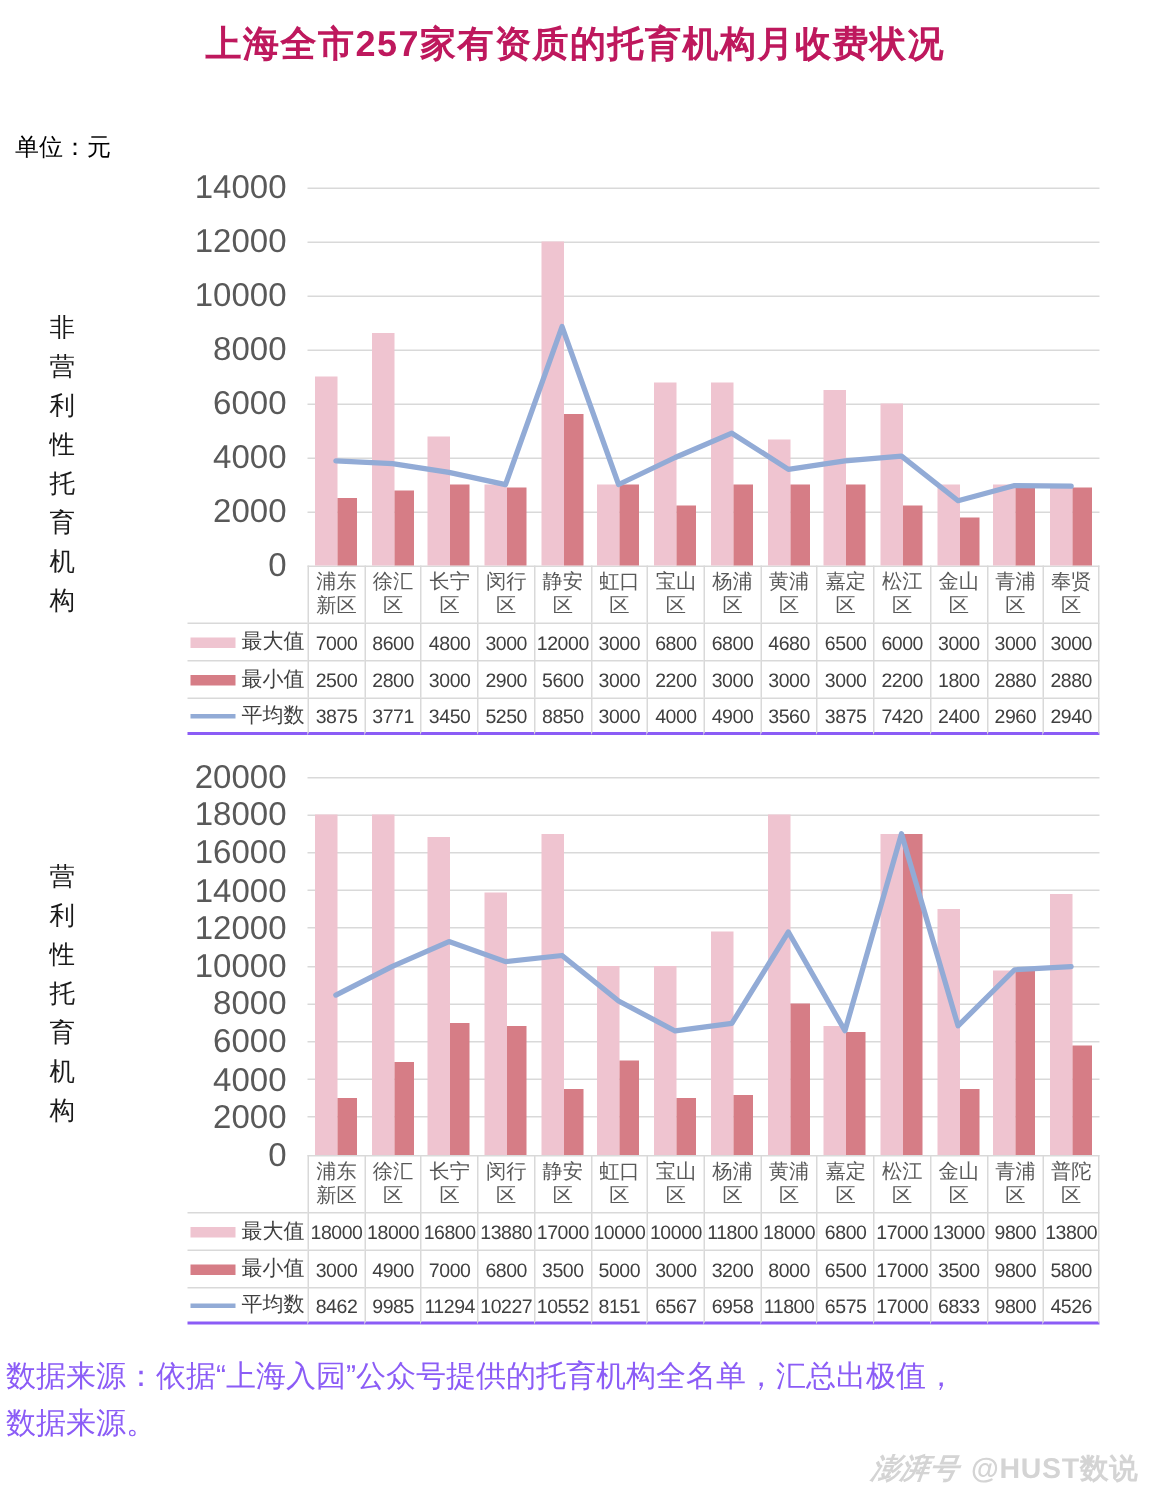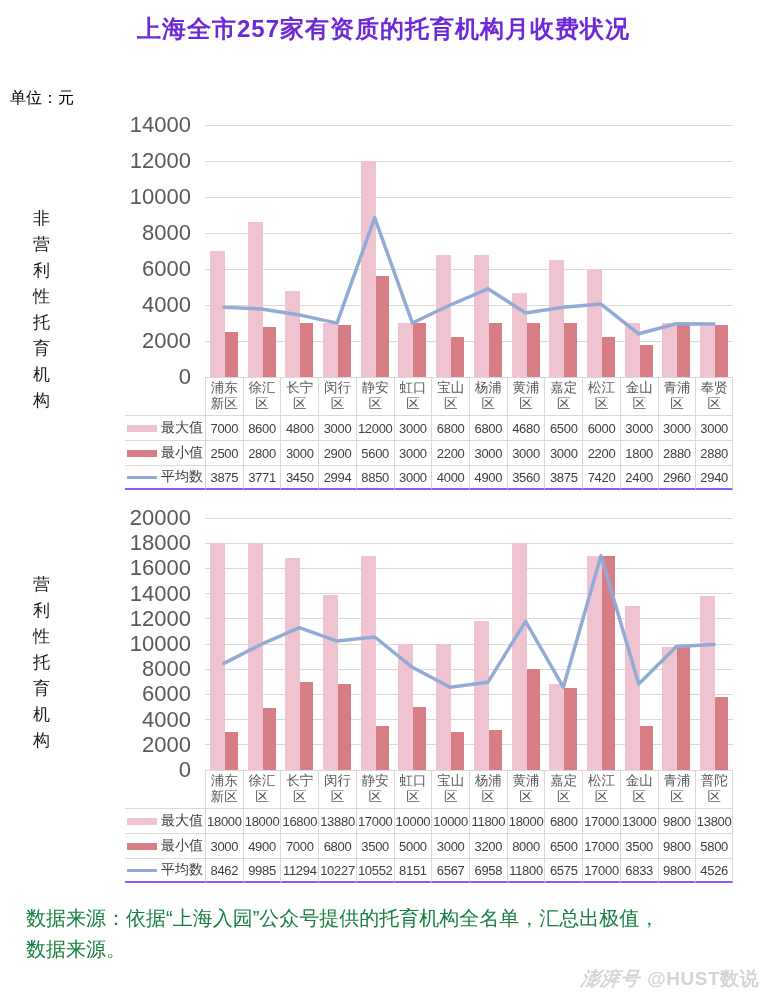--- a/index.html
+++ b/index.html
@@ -1,21 +1,21 @@
 <!DOCTYPE html>
 <html><head>
 <meta charset="utf-8">
 <style>
   * { margin:0; padding:0; box-sizing:border-box; }
   html,body { background:#ffffff; }
   body { font-family:"Liberation Sans","DejaVu Sans",sans-serif; }
   .page { position:relative; width:767px; height:1000px; background:#ffffff; overflow:hidden; margin:0 auto; }
 
   .title { position:absolute; top:13px; left:0; width:100%; text-align:center;
-           font-size:24px; font-weight:bold; color:#6d28d9; letter-spacing:1px; }
+           font-size:24px; font-weight:bold; color:#be185d; letter-spacing:1px; }
   .unit  { position:absolute; top:88px; left:10px; font-size:16px; color:#000; }
 
   .side-label { position:absolute; left:33px; width:27px; text-align:left;
                 font-size:17px; line-height:26px; color:#1a1a1a; word-break:break-all; }
   .side-label.s0 { top:206px; }
   .side-label.s1 { top:572px; }
 
   .chart-wrap { position:absolute; left:125px; width:608px; }
   .chart-wrap.c0 { top:113px; }
   .chart-wrap.c1 { top:506px; }
@@ -39,21 +39,21 @@
   .cell.head.last, .cell.val.last { border-right:1px solid #d9d9d9; }
   .cell.corner { border:none; }
   .cell.val { font-size:13px; border-left:1px solid #d9d9d9; border-top:1px solid #d9d9d9; letter-spacing:-0.3px; }
   .cell.rowlab { justify-content:flex-start; gap:4px; border-top:1px solid #d9d9d9;
                  font-size:14px; color:#404040; padding-left:2px; }
   .cell.bottom { border-bottom:2px solid #8b5cf6; }
   .swatch { display:inline-block; }
   .sw-bar { width:30px; height:7px; }
   .sw-line { width:30px; height:3px; }
 
-  .source { position:absolute; left:26px; top:903px; font-size:20px; line-height:31px; color:#15803d; }
+  .source { position:absolute; left:4px; top:903px; font-size:20px; line-height:31px; color:#8b5cf6; }
   .watermark { position:absolute; right:8px; top:966px; font-size:19px; color:#d4d4d4;
                font-weight:bold; letter-spacing:0.5px; }
   .watermark .logo { font-style:italic; transform:skewX(-8deg); display:inline-block; margin-right:8px; }
 </style>
 </head>
 <body>
 
 <div class="page">
 
   <div class="title">上海全市257家有资质的托育机构月收费状况</div>
@@ -236,21 +236,21 @@
         <div class="cell val">1800</div>
         <div class="cell val">2880</div>
         <div class="cell val last">2880</div>
         <div class="cell rowlab bottom">
           <div class="swatch sw-line" style="background: rgb(146, 171, 214);"></div>
           <div class="lab-text">平均数</div>
         </div>
         <div class="cell val bottom">3875</div>
         <div class="cell val bottom">3771</div>
         <div class="cell val bottom">3450</div>
-        <div class="cell val bottom">2994</div>
+        <div class="cell val bottom">5250</div>
         <div class="cell val bottom">8850</div>
         <div class="cell val bottom">3000</div>
         <div class="cell val bottom">4000</div>
         <div class="cell val bottom">4900</div>
         <div class="cell val bottom">3560</div>
         <div class="cell val bottom">3875</div>
         <div class="cell val bottom">7420</div>
         <div class="cell val bottom">2400</div>
         <div class="cell val bottom">2960</div>
         <div class="cell val last bottom">2940</div>

